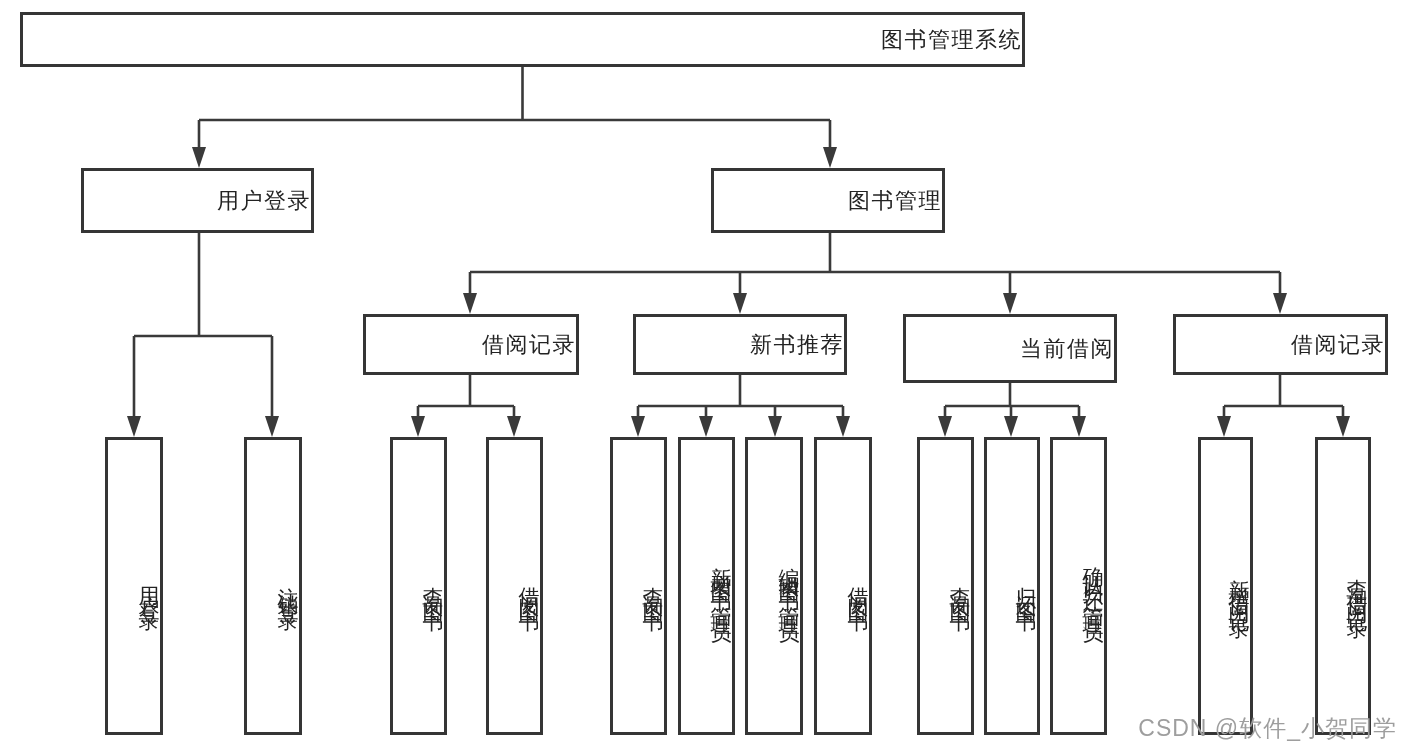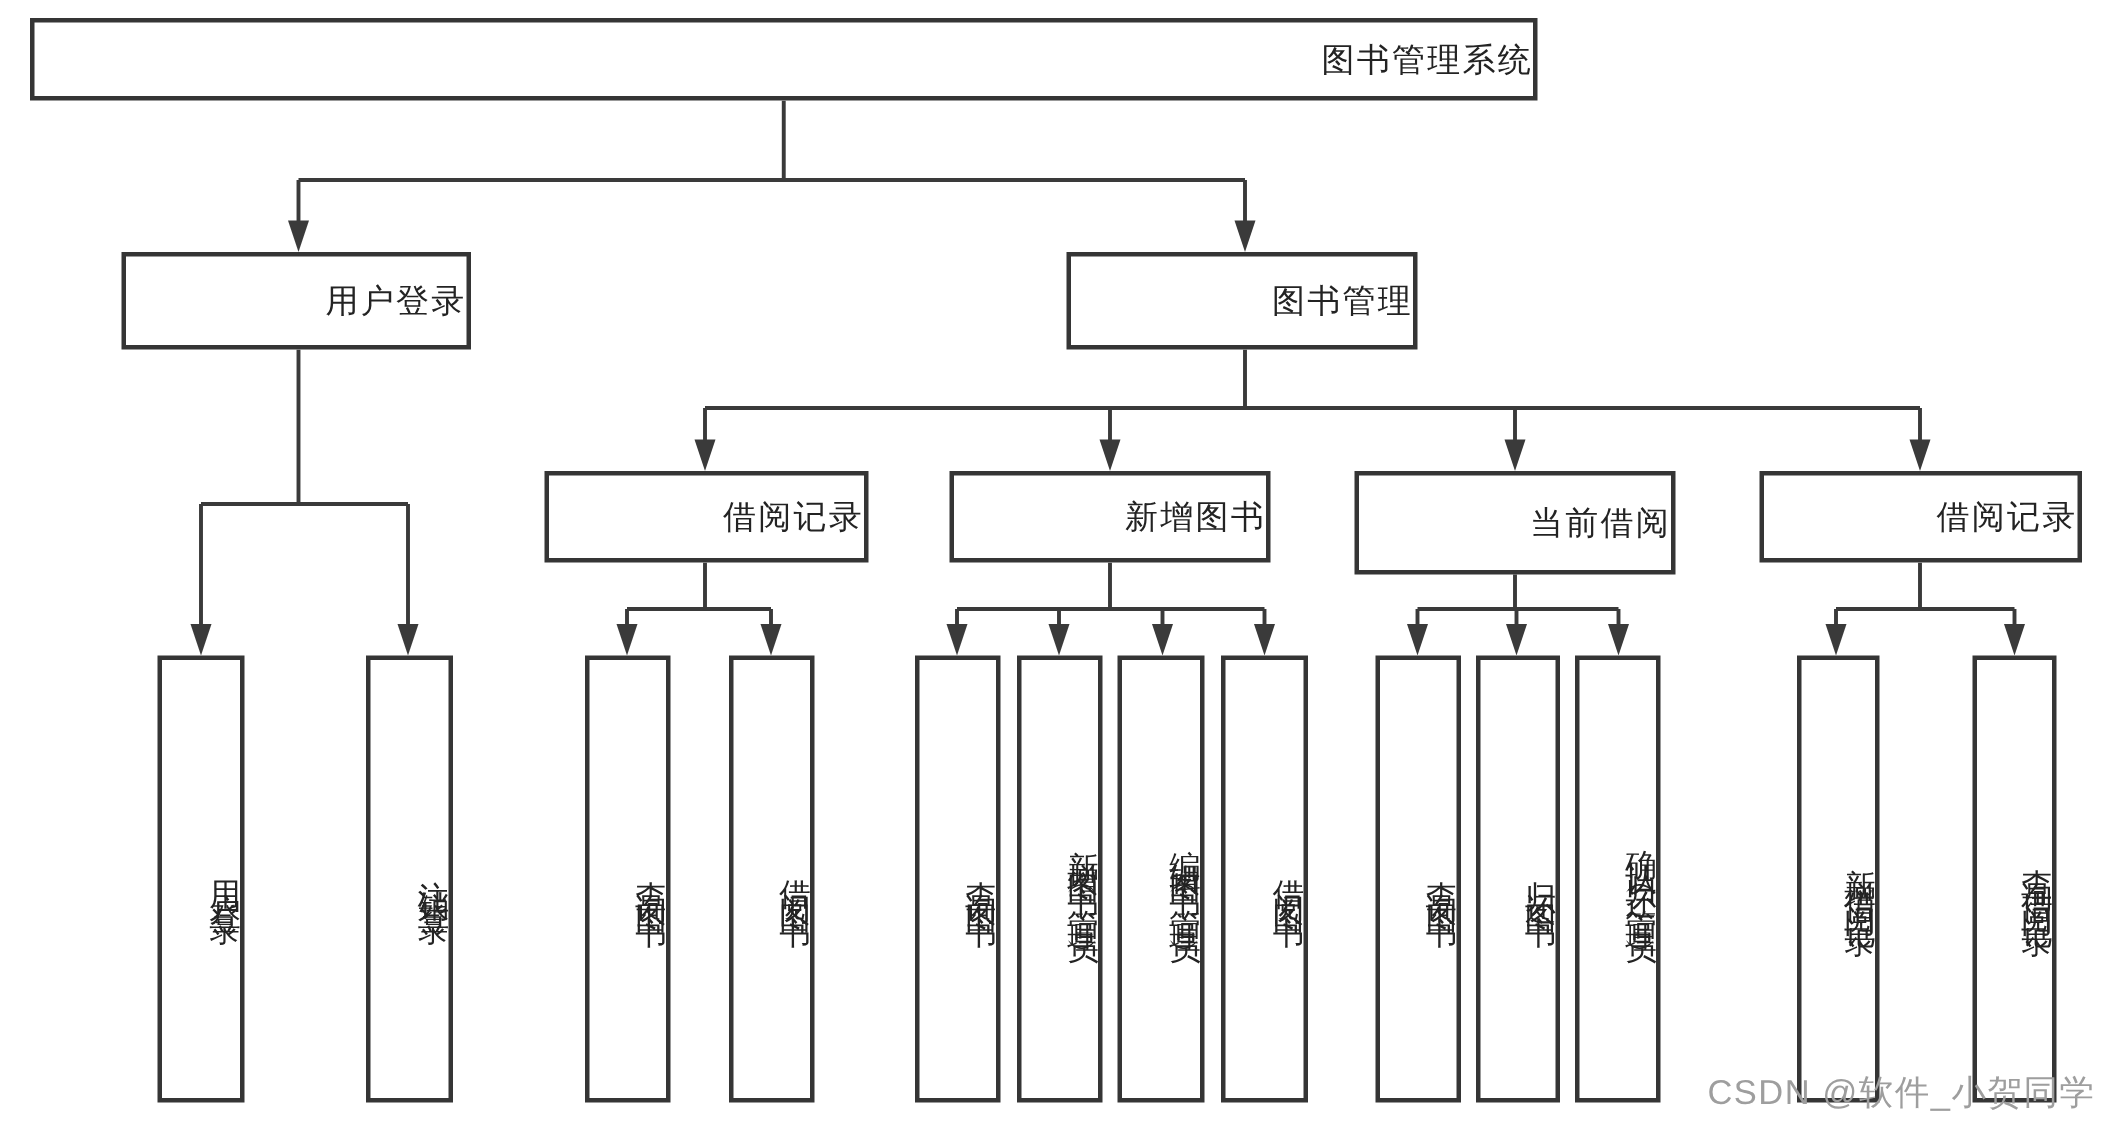--- a/index.html
+++ b/index.html
@@ -98,21 +98,21 @@
     <span>用户登录</span>
   </div>
   <div class="node hbox" style="left:711px; top:168px; width:234px; height:65px;padding-left:24px;">
     <span>图书管理</span>
   </div>
 
   <div class="node hbox" style="left:363px; top:314px; width:216px; height:61px;">
     <span>借阅记录</span>
   </div>
   <div class="node hbox" style="left:633px; top:314px; width:214px; height:61px;">
-    <span>新增图书</span>
+    <span>新书推荐</span>
   </div>
   <div class="node hbox" style="left:903px; top:314px; width:214px; height:69px;">
     <span>当前借阅</span>
   </div>
   <div class="node hbox" style="left:1173px; top:314px; width:215px; height:61px;">
     <span>借阅记录</span>
   </div>
 
   <div class="node" style="left:105px; top:437px; width:58px; height:298px;">
     <span class="vtext">用户登录</span>

